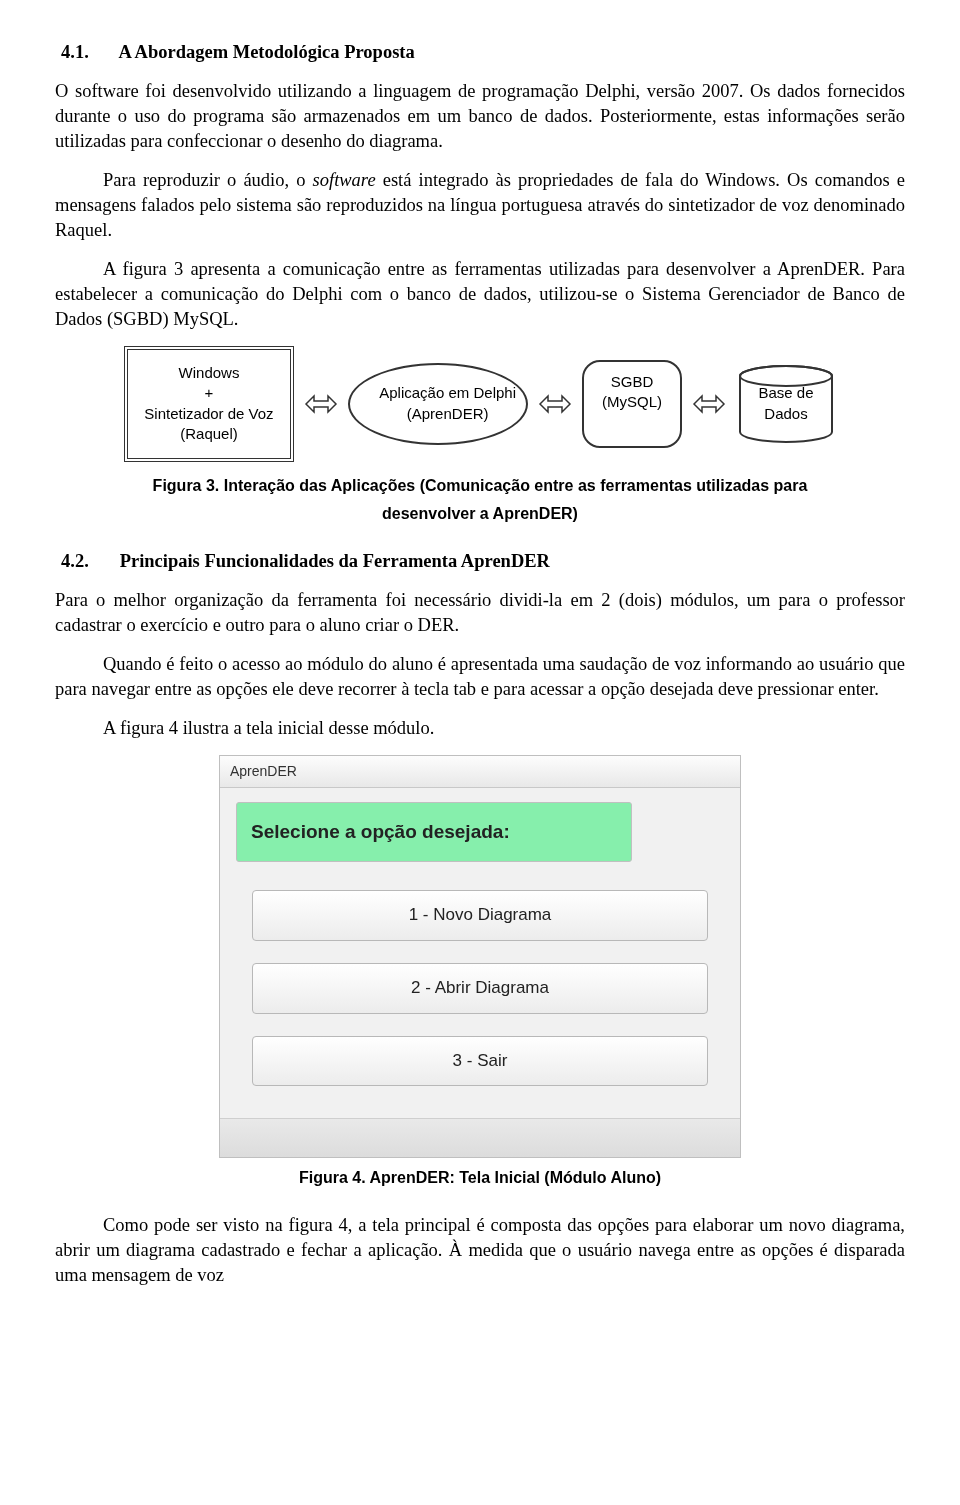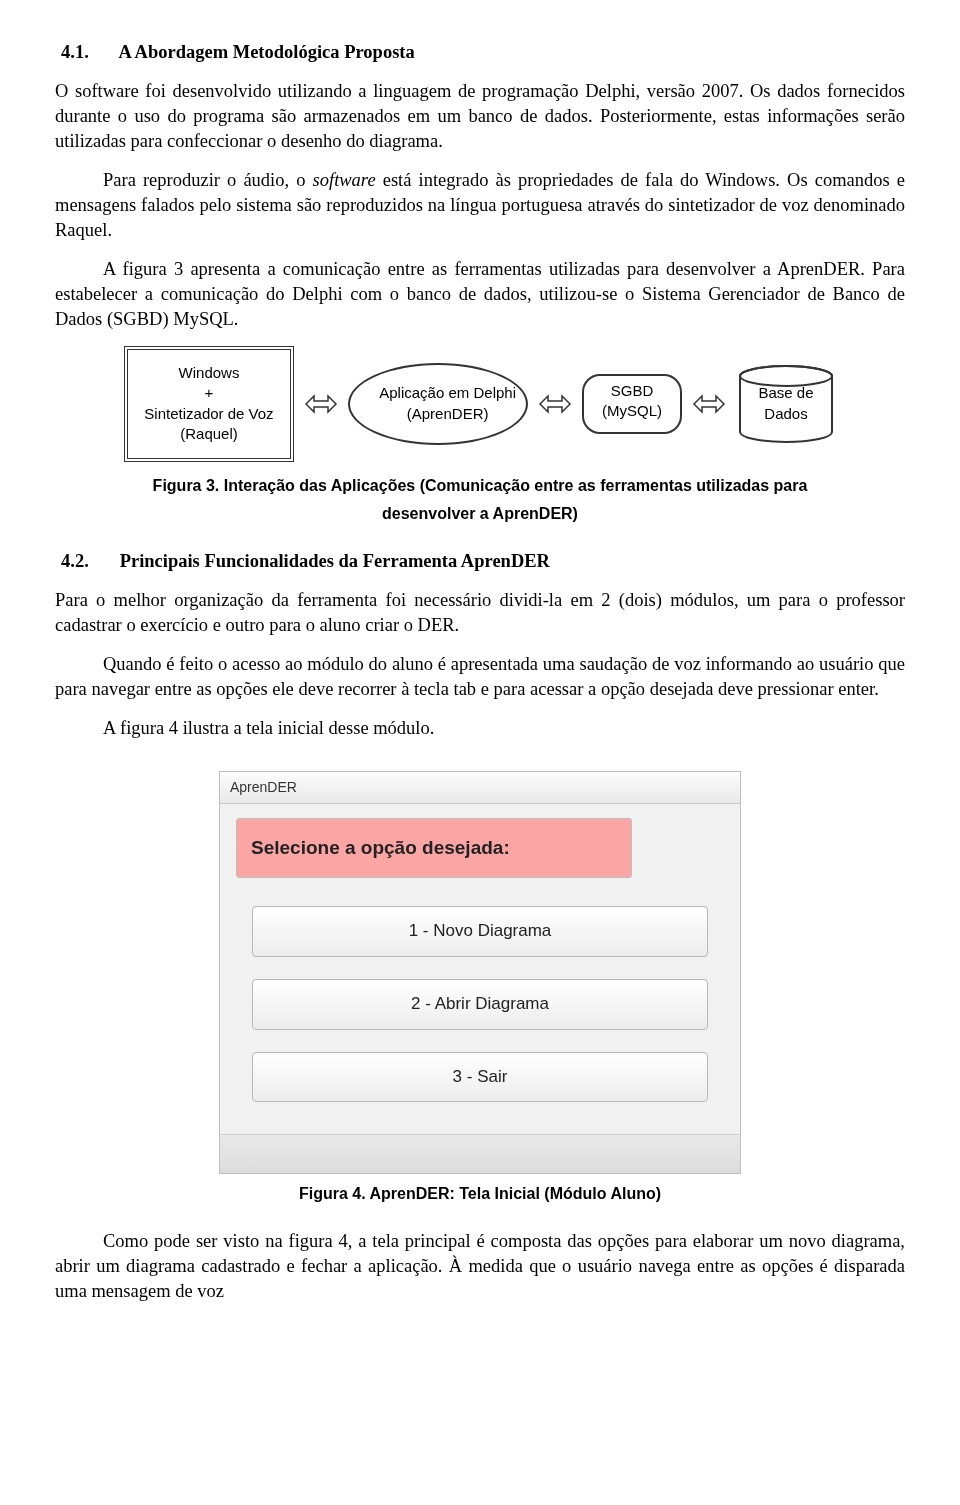--- a/index.html
+++ b/index.html
@@ -59,23 +59,23 @@
     width: 180px;
     height: 82px;
     display: flex;
     align-items: center;
     justify-content: flex-end;
   }
   .node.rounded {
     border: 2px solid #333;
     border-radius: 18px;
     width: 100px;
-    height: 60px;
-    display: flex;
-    align-items: flex-end;
+    height: 88px;
+    display: flex;
+    align-items: flex-start;
     justify-content: center;
   }
   .node.cylinder {
     width: 100px;
     height: 80px;
     position: relative;
     display: flex;
     align-items: center;
     justify-content: center;
   }
@@ -98,34 +98,33 @@
     display: flex;
     justify-content: center;
     margin: 8px 0 4px 0;
   }
   .shot {
     width: 520px;
     background: #f1f1f1;
     border: 1px solid #bfbfbf;
     border-radius: 0;
     font-family: "Segoe UI", Tahoma, Arial, sans-serif;
-    margin-top: 16px;
   }
   .shot-title {
     background: linear-gradient(#fdfdfd,#e8e8e8);
     border-bottom: 1px solid #c8c8c8;
     padding: 6px 10px;
     font-size: 14px;
     color: #333;
   }
   .shot-body {
     padding: 14px 16px 10px 16px;
   }
   .prompt-box {
-    background: #fca5a5;
+    background: #86efac;
     border: 1px solid #c0c0c0;
     border-radius: 3px;
     padding: 16px 14px;
     font-size: 19px;
     font-weight: bold;
     color: #222;
     margin-bottom: 28px;
     width: 75%;
   }
   .option-btn {

